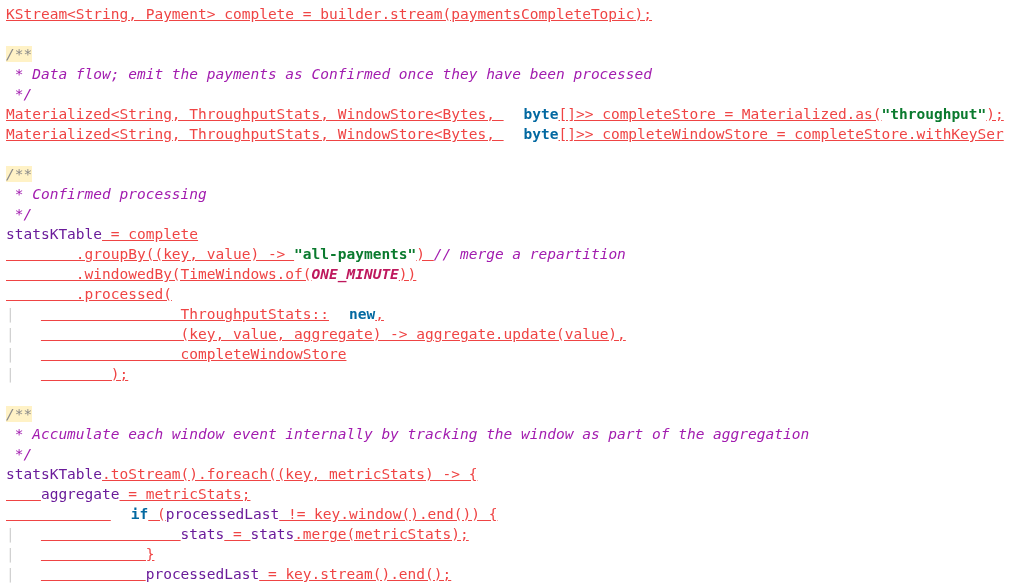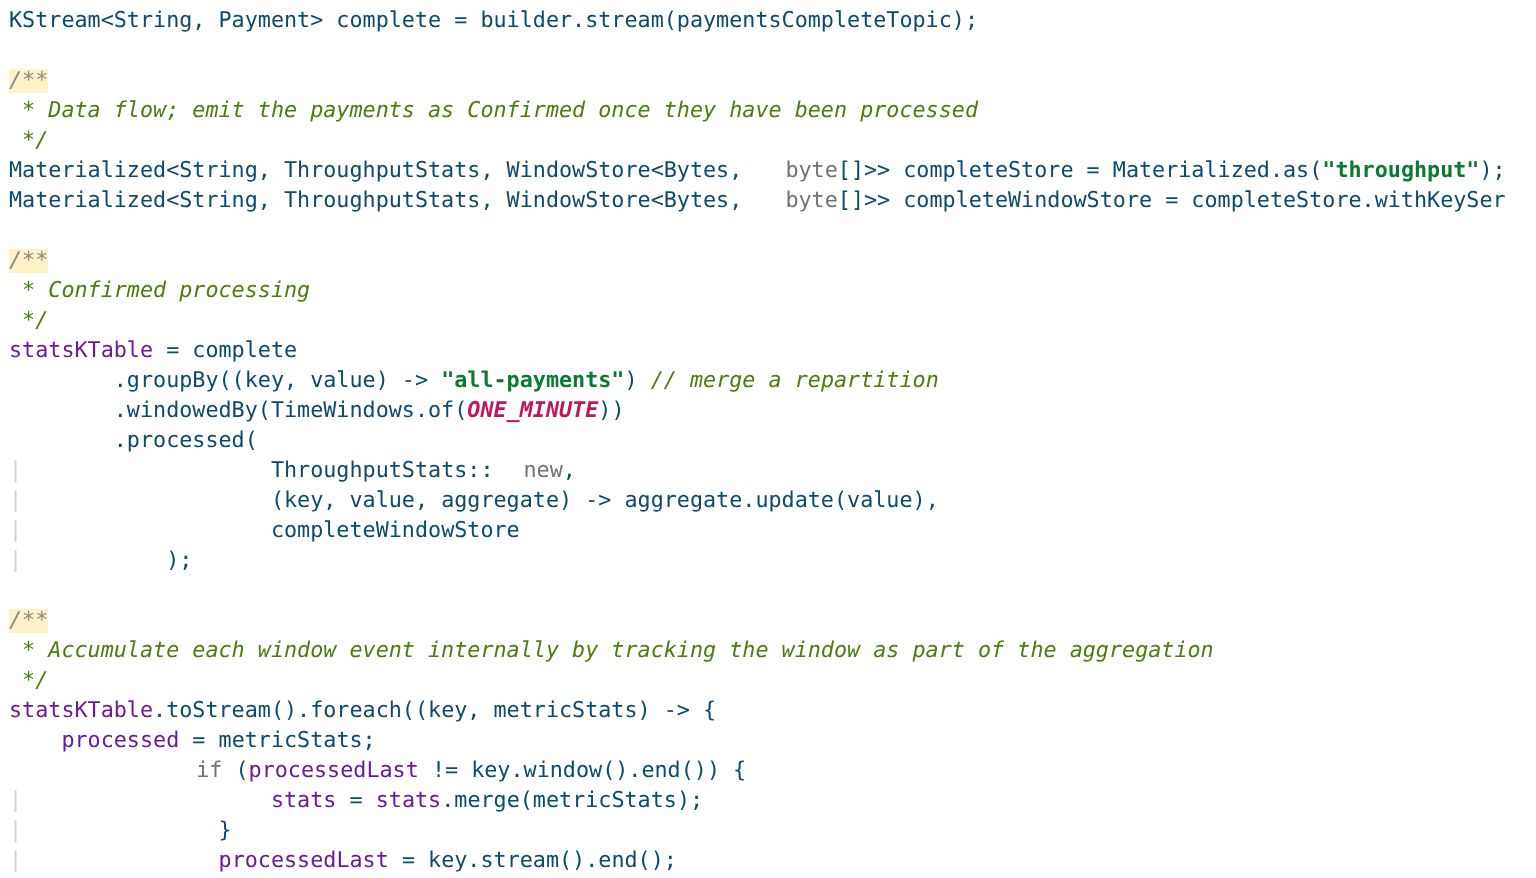--- a/index.html
+++ b/index.html
@@ -12,26 +12,26 @@
   }
   pre.code {
     margin: 0;
     padding: 4px 6px;
     font-family: Menlo, Consolas, "DejaVu Sans Mono", monospace;
     font-size: 14.5px;
     line-height: 20px;
     color: #222;
     white-space: pre;
   }
-  .t-type     { color: #0c4a6e; }       
-  .t-kw       { color: #737373; font-weight: 400; padding-left: 20px; }  
+  .t-type     { color: #ef4444; text-decoration: underline; }       
+  .t-kw       { color: #0369a1; font-weight: 700; padding-left: 20px; }  
   .t-str      { color: #0a7a2e; font-weight: 700; }  
   .t-const    { color: #be185d; font-style: italic; font-weight: 600; } 
   .t-field    { color: #6a1b9a; font-weight: 400; }  
-  .t-comment  { color: #4d7c0f; font-style: italic; }
+  .t-comment  { color: #a21caf; font-style: italic; }
   .t-cdelim   { color: #8a8a8a; font-style: italic; position: relative; }
   .hl {
     background: #fff2c6;
   }
   .guide {
     color: #d0d0d0;
   }
 </style>
 </head>
 <body>
@@ -53,19 +53,19 @@
 <span class="t-type">        .processed(</span>
 <span class="guide">|   </span><span class="t-type">                ThroughputStats::</span><span class="t-kw">new</span><span class="t-type">,</span>
 <span class="guide">|   </span><span class="t-type">                (key, value, aggregate) -&gt; aggregate.update(value),</span>
 <span class="guide">|   </span><span class="t-type">                completeWindowStore</span>
 <span class="guide">|   </span><span class="t-type">        );</span>
 
 <span class="hl t-cdelim">/**</span>
 <span class="t-comment"> * Accumulate each window event internally by tracking the window as part of the aggregation</span>
 <span class="t-comment"> */</span>
 <span class="t-field">statsKTable</span><span class="t-type">.toStream().foreach((key, metricStats) -&gt; {</span>
-<span class="t-type">    </span><span class="t-field">processed</span><span class="t-type"> = metricStats;</span>
+<span class="t-type">    </span><span class="t-field">aggregate</span><span class="t-type"> = metricStats;</span>
 <span class="t-type">            </span><span class="t-kw">if</span><span class="t-type"> (</span><span class="t-field">processedLast</span><span class="t-type"> != key.window().end()) {</span>
 <span class="guide">|   </span><span class="t-type">                </span><span class="t-field">stats</span><span class="t-type"> = </span><span class="t-field">stats</span><span class="t-type">.merge(metricStats);</span>
 <span class="guide">|   </span><span class="t-type">            }</span>
 <span class="guide">|   </span><span class="t-type">            </span><span class="t-field">processedLast</span><span class="t-type"> = key.stream().end();</span>
 
 </pre>
 
 </body></html>

